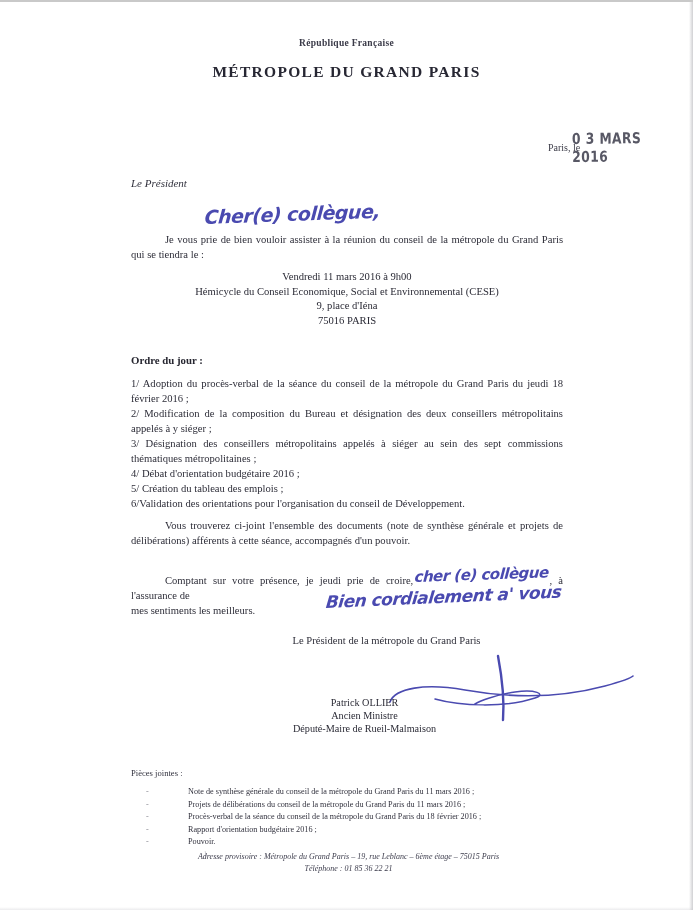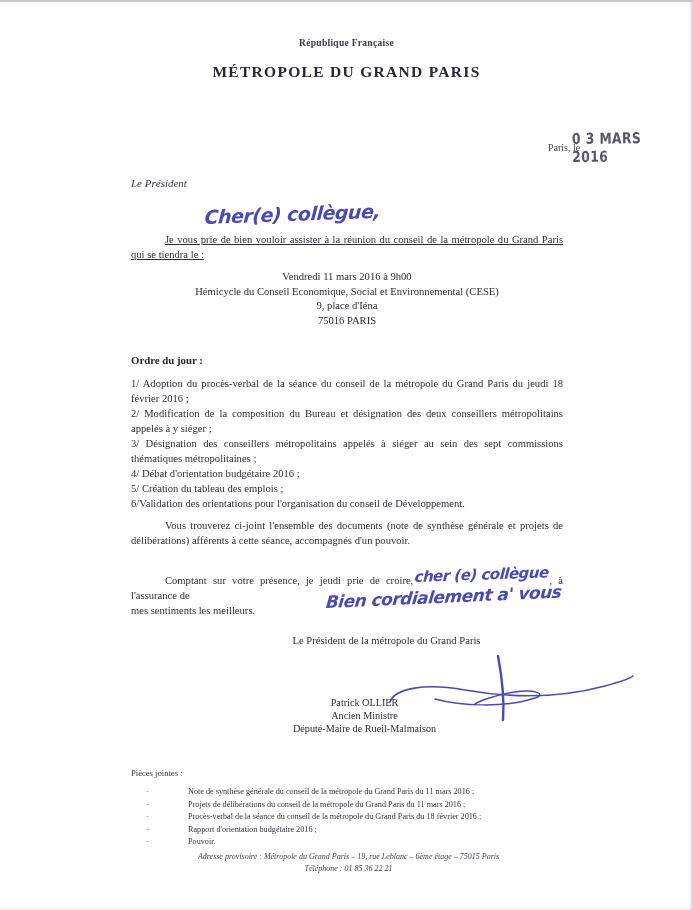--- a/index.html
+++ b/index.html
@@ -99,21 +99,21 @@
     transform-origin: left bottom;
   }
 
   .para {
     position: absolute;
     font-size: 10.6px;
     line-height: 15px;
     text-align: justify;
     color: #2d2d38;
   }
-  .p-intro { top: 230px; left: 131px; width: 432px; text-decoration: underline; }
+  .p-intro { top: 230px; left: 131px; width: 432px; }
   .p-intro .indent { display: inline-block; width: 34px; }
 
   .meeting {
     position: absolute;
     top: 268px; left: 131px; width: 432px;
     text-align: center;
     font-size: 10.6px;
     line-height: 14.6px;
     color: #2a2a35;
   }

